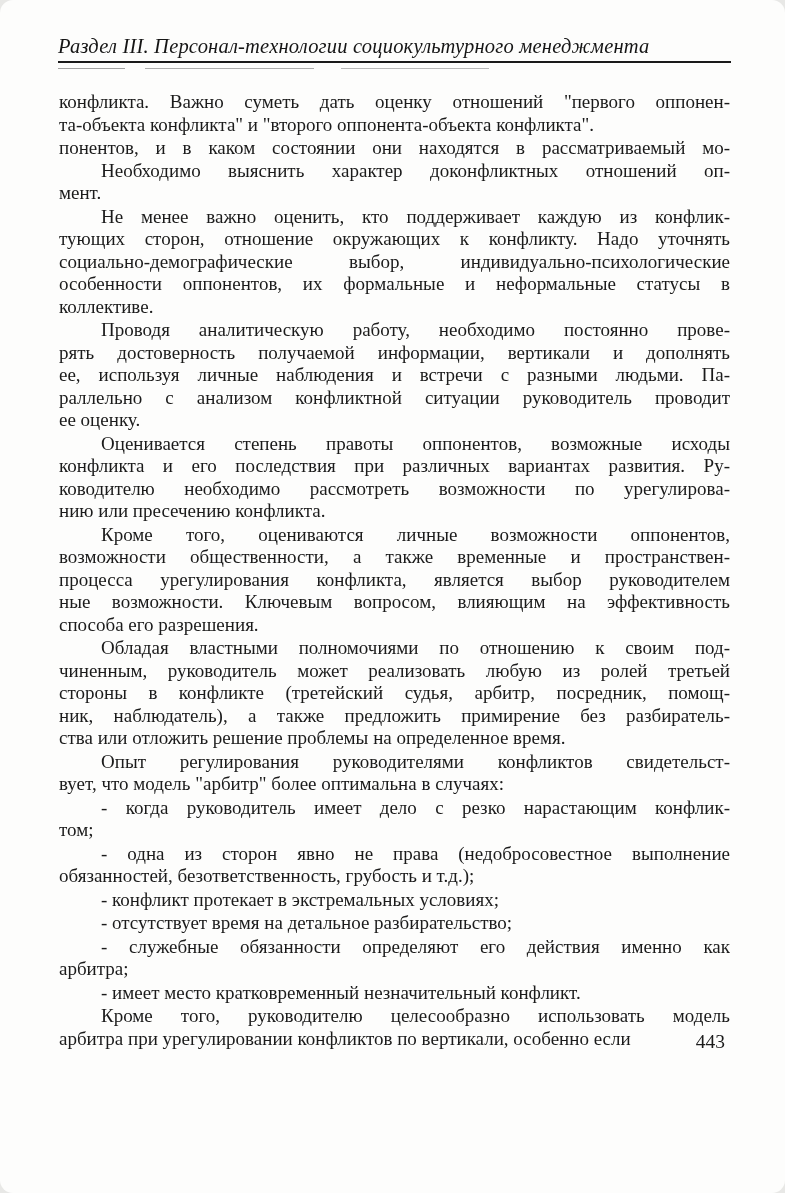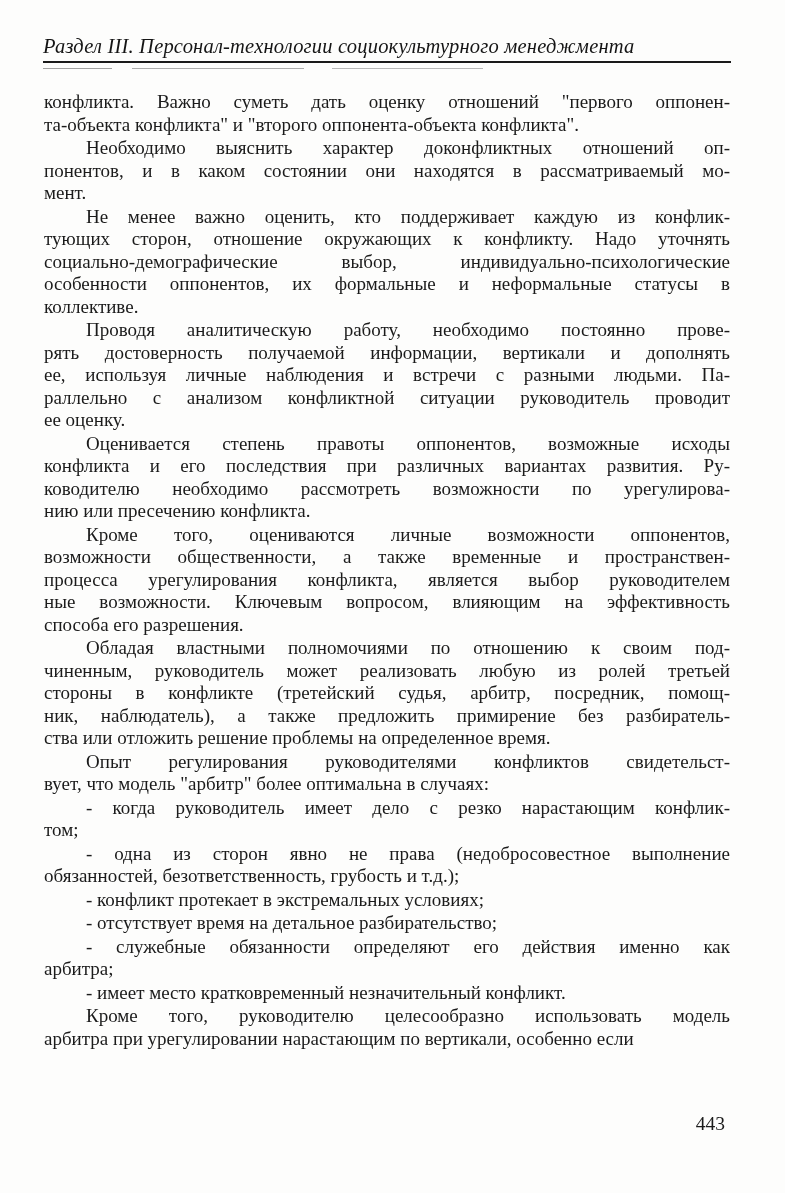--- a/index.html
+++ b/index.html
@@ -9,22 +9,23 @@
   }
   .page {
     position: relative;
     width: 785px;
     height: 1193px;
     margin: 0 auto;
     background: #fdfdfc;
     color: #1b1b1b;
     font-family: "Liberation Serif", "DejaVu Serif", serif;
     box-sizing: border-box;
-    padding: 33px 54px 0 43px;
+    padding: 33px 54px 0 58px;
     overflow: hidden;
+    border-radius: 13px;
   }
   .running-head {
     font-style: italic;
     font-size: 20.5px;
     line-height: 26px;
     letter-spacing: 0.2px;
     white-space: nowrap;
     color: #151515;
   }
   .head-rule-main {
@@ -56,41 +57,41 @@
   }
   .line.last {
     text-align-last: left;
   }
   .line.indent {
     padding-left: 42px;
   }
   .folio {
     position: absolute;
     right: 60px;
-    top: 1113px;
+    top: 1031px;
     font-size: 19.5px;
     color: #1b1b1b;
   }
 </style>
 </head>
 <body>
 
 <div class="page">
   <div class="running-head">Раздел III. Персонал-технологии социокультурного менеджмента</div>
   <div class="head-rule-main"></div>
   <div class="head-rule-ghost"></div>
 
   <div class="body-text">
       <div class="paragraph">
         <div class="line">конфликта. Важно суметь дать оценку отношений "первого оппонен-</div>
         <div class="line last">та-объекта конфликта" и "второго оппонента-объекта конфликта".</div>
       </div>
       <div class="paragraph">
+        <div class="line">понентов, и в каком состоянии они находятся в рассматриваемый мо-</div>
         <div class="line indent">Необходимо выяснить характер доконфликтных отношений оп-</div>
-        <div class="line">понентов, и в каком состоянии они находятся в рассматриваемый мо-</div>
         <div class="line last">мент.</div>
       </div>
       <div class="paragraph">
         <div class="line indent">Не менее важно оценить, кто поддерживает каждую из конфлик-</div>
         <div class="line">тующих сторон, отношение окружающих к конфликту. Надо уточнять</div>
         <div class="line">социально-демографические выбор, индивидуально-психологические</div>
         <div class="line">особенности оппонентов, их формальные и неформальные статусы в</div>
         <div class="line last">коллективе.</div>
       </div>
       <div class="paragraph">
@@ -140,18 +141,18 @@
       </div>
       <div class="paragraph">
         <div class="line indent">- служебные обязанности определяют его действия именно как</div>
         <div class="line last">арбитра;</div>
       </div>
       <div class="paragraph">
         <div class="line last indent">- имеет место кратковременный незначительный конфликт.</div>
       </div>
       <div class="paragraph">
         <div class="line indent">Кроме того, руководителю целесообразно использовать модель</div>
-        <div class="line last">арбитра при урегулировании нарастающим по вертикали, особенно если</div>
+        <div class="line last">арбитра при урегулировании конфликтов по вертикали, особенно если</div>
       </div>
     </div>
 
   <div class="folio">443</div>
 </div>
 
 </body></html>

